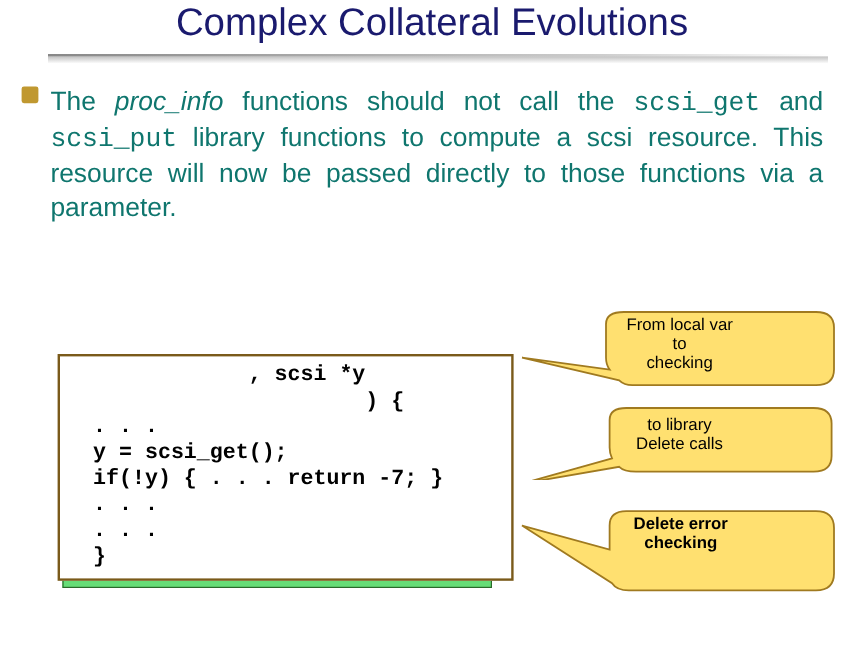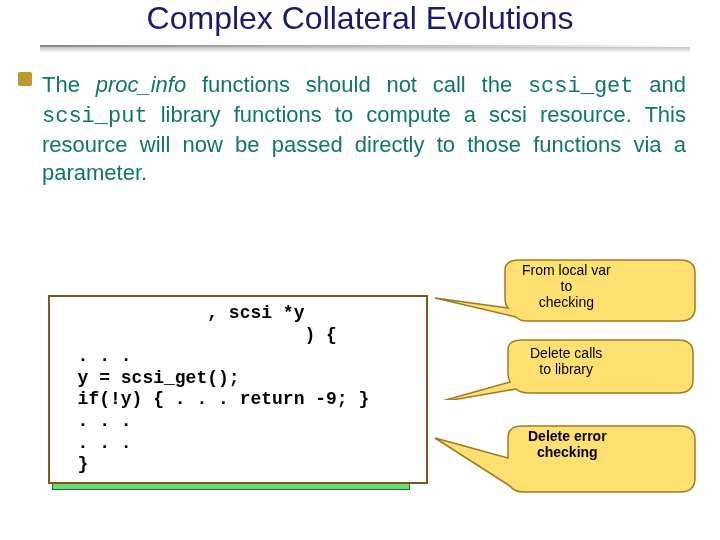--- a/index.html
+++ b/index.html
@@ -110,41 +110,41 @@
   <div class="hl-green" style="left:2px; top:65px; width:358px; height:21px;"></div>
 
   <div class="hl-green" style="left:2px; top:108px; width:358px; height:42px;"></div>
 
   <div class="hl-green" style="left:2px; top:172px; width:358px; height:21px;"></div>
 
   <div class="codeline">              , scsi *y</div>
   <div class="codeline">                       ) {</div>
   <div class="codeline">  . . .</div>
   <div class="codeline">  y = scsi_get();</div>
-  <div class="codeline">  if(!y) { . . . return -9; }</div>
+  <div class="codeline">  if(!y) { . . . return -7; }</div>
   <div class="codeline">  . . .</div>
   <div class="codeline">  . . .</div>
   <div class="codeline">  }</div>
 </div>
 
 <svg class="callout-svg" style="left:430px; top:258px;" width="270" height="70">
   <path d="M 75 12 Q 75 2 90 2 L 250 2 Q 265 2 265 15 L 265 50 Q 265 63 250 63 L 97 63 Q 90 63 86 59 L 5 40 L 78 50 Q 75 46 75 40 Z" fill="#ffe070" stroke="#a07a20" stroke-width="1.5"></path>
 </svg>
 <div class="callout" style="left:522px; top:262px;">
   <div>From local var</div>
   <div>to</div>
   <div>checking</div>
 </div>
 
 <svg class="callout-svg" style="left:430px; top:338px;" width="270" height="62">
   <path d="M 78 12 Q 78 2 92 2 L 248 2 Q 263 2 263 15 L 263 42 Q 263 55 248 55 L 100 55 Q 90 55 86 51 L 5 65 L 80 44 Q 78 40 78 35 Z" fill="#ffe070" stroke="#a07a20" stroke-width="1.5"></path>
 </svg>
 <div class="callout" style="left:530px; top:345px;">
+  <div>to library</div>
   <div>Delete calls</div>
-  <div>to library</div>
 </div>
 
 <svg class="callout-svg" style="left:430px; top:420px;" width="270" height="78">
   <path d="M 78 18 Q 78 6 92 6 L 250 6 Q 265 6 265 20 L 265 58 Q 265 72 250 72 L 94 72 Q 84 72 80 66 L 5 18 L 78 38 Q 78 32 78 28 Z" fill="#ffe070" stroke="#a07a20" stroke-width="1.5"></path>
 </svg>
 <div class="callout" style="left:528px; top:428px;font-weight:bold;">
   <div>Delete error</div>
   <div>checking</div>
 </div>
 

